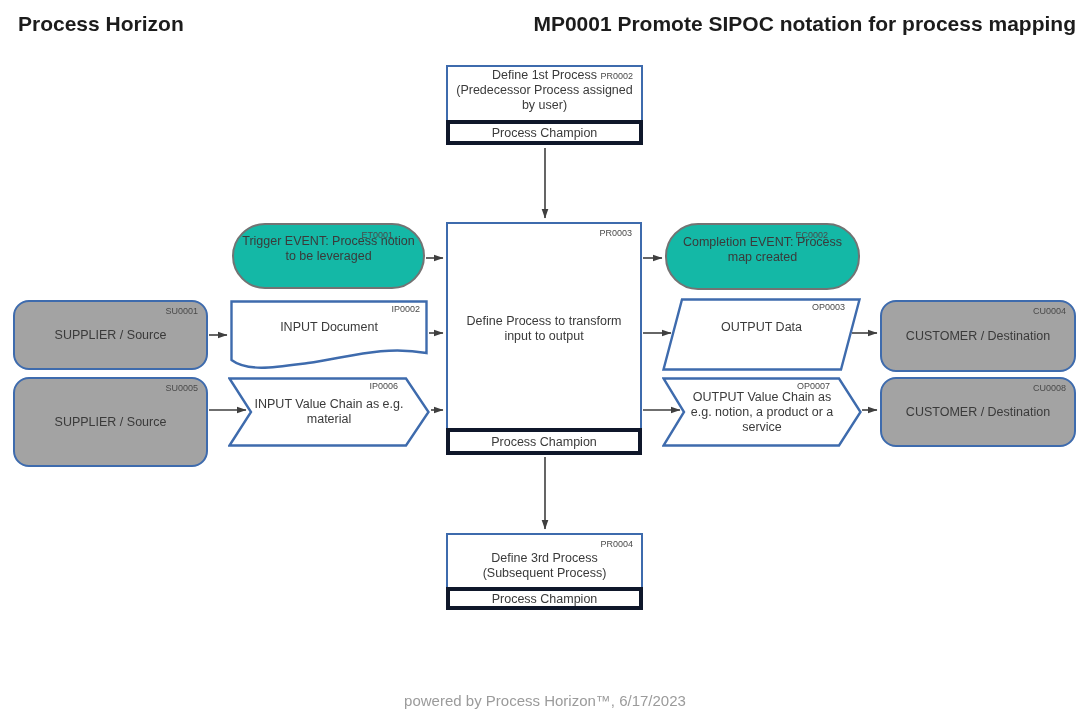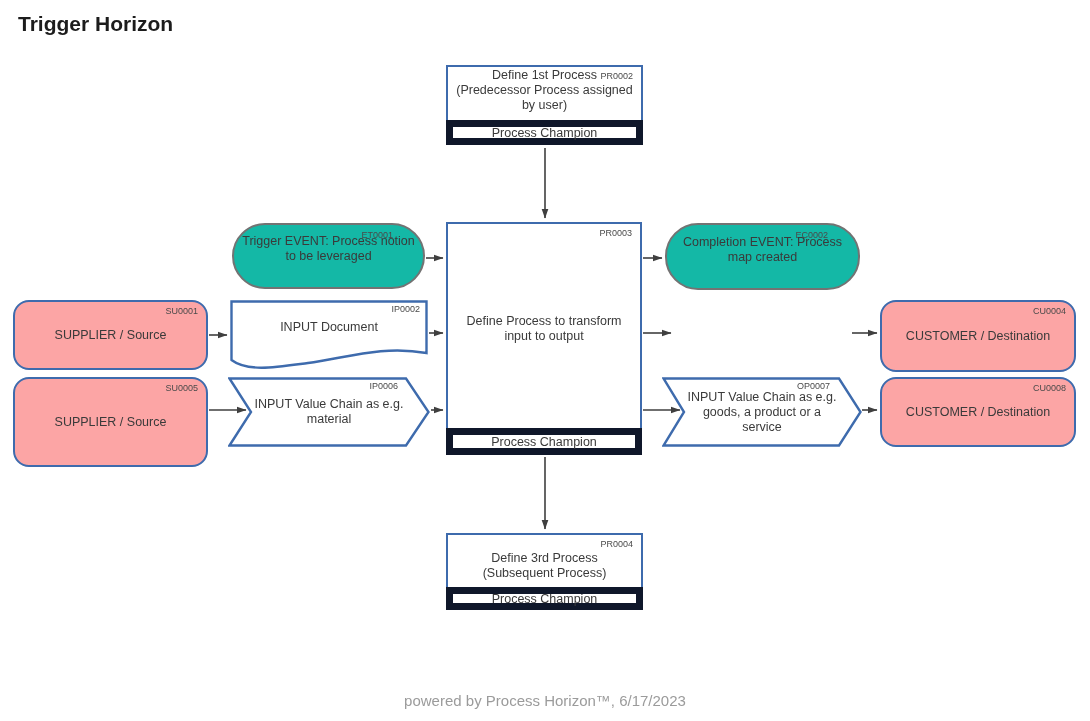--- a/index.html
+++ b/index.html
@@ -20,42 +20,43 @@
   .shape{position:absolute;left:0;top:0;width:100%;height:100%;}
   .code{
     position:absolute;top:4px;right:8px;font-size:9px;color:#4a4a4a;letter-spacing:0;
     z-index:3;
   }
   .lbl{
     position:absolute;left:0;top:0;right:0;bottom:0;display:flex;align-items:center;
     justify-content:center;text-align:center;font-size:12.5px;color:#3a3a3a;
     line-height:1.2;z-index:3;
   }
-  .rounded{border:2px solid #3e6bad;border-radius:16px;background:#fca5a5;text-decoration:underline;}
+  .rounded{border:2px solid #3e6bad;border-radius:16px;background:#a3a3a3;text-decoration:underline;}
   .stadium{border:2px solid #737373;border-radius:33px;background:#14b8a6;}
   .proc-main{
     position:absolute;left:0;right:0;top:0;border:2px solid #3e6bad;background:#fff;
     box-sizing:border-box;
   }
   .proc-strip{
-    position:absolute;left:0;right:0;border:7px solid #0f172a;background:#fff;
+    position:absolute;left:0;right:0;border:4px solid #0f172a;background:#fff;
     box-sizing:border-box;display:flex;align-items:center;justify-content:center;
     font-size:12.5px;color:#3a3a3a;
   }
   .footer{
     position:absolute;left:0;right:0;top:692px;text-align:center;font-size:15px;
     color:#9b9b9b;
   }
 </style>
 </head>
 <body>
 
 <div class="canvas">
 
-  <div class="hdr-left">Trigger Horizon</div>
+  <div class="hdr-left">Process Horizon</div>
+  <div class="hdr-right">MP0001 Promote SIPOC notation for process mapping</div>
 
   <svg class="connectors" width="1090" height="721">
     <defs>
       <marker id="ah" markerUnits="userSpaceOnUse" markerWidth="10" markerHeight="8" viewBox="0 0 10 7" refX="9.5" refY="3.5" orient="auto">
         <path d="M0,0 L10,3.5 L0,7 Z" fill="#3f3f3f"></path>
       </marker>
     </defs>
     <g stroke="#3f3f3f" stroke-width="1.6" fill="none">
       <line x1="545" y1="148" x2="545" y2="218" marker-end="url(#ah)"></line>
       <line x1="545" y1="457" x2="545" y2="529" marker-end="url(#ah)"></line>
@@ -117,32 +118,39 @@
   </div>
 
   <div class="node" style="left:228px;top:377px;width:202px;height:70px">
     <svg class="shape" viewBox="0 0 202 70">
       <polygon points="1.5,1.5 178,1.5 200.5,35 178,68.5 1.5,68.5 23,35" fill="#ffffff" stroke="#3e6bad" stroke-width="2.4"></polygon>
     </svg>
     <span class="code" style="right:32px">IP0006</span>
     <div class="lbl" style="padding:0 26px">INPUT Value Chain as e.g. material</div>
   </div>
 
+  <div class="node" style="left:662px;top:298px;width:199px;height:73px">
+    <svg class="shape" viewBox="0 0 199 73">
+      <polygon points="20,1.5 197.5,1.5 179,71.5 1.5,71.5" fill="#ffffff" stroke="#3e6bad" stroke-width="2.4"></polygon>
+    </svg>
+    <span class="code" style="right:16px">OP0003</span>
+    <div class="lbl" style="padding:0 22px 14px 22px">OUTPUT Data</div>
+  </div>
 
   <div class="node rounded" style="left:880px;top:300px;width:196px;height:72px">
     <span class="code">CU0004</span>
     <div class="lbl">CUSTOMER / Destination</div>
   </div>
 
   <div class="node" style="left:662px;top:377px;width:200px;height:70px">
     <svg class="shape" viewBox="0 0 200 70">
       <polygon points="1.5,1.5 177,1.5 198.5,35 177,68.5 1.5,68.5 22,35" fill="#ffffff" stroke="#3e6bad" stroke-width="2.4"></polygon>
     </svg>
     <span class="code" style="right:32px">OP0007</span>
-    <div class="lbl" style="padding:0 24px">INPUT Value Chain as e.g. goods, a product or a service</div>
+    <div class="lbl" style="padding:0 24px">OUTPUT Value Chain as e.g. notion, a product or a service</div>
   </div>
 
   <div class="node rounded" style="left:880px;top:377px;width:196px;height:70px">
     <span class="code">CU0008</span>
     <div class="lbl">CUSTOMER / Destination</div>
   </div>
 
   <div class="node" style="left:446px;top:533px;width:197px;height:66px">
     <div class="proc-main" style="height:56px">
       <span class="code">PR0004</span>

